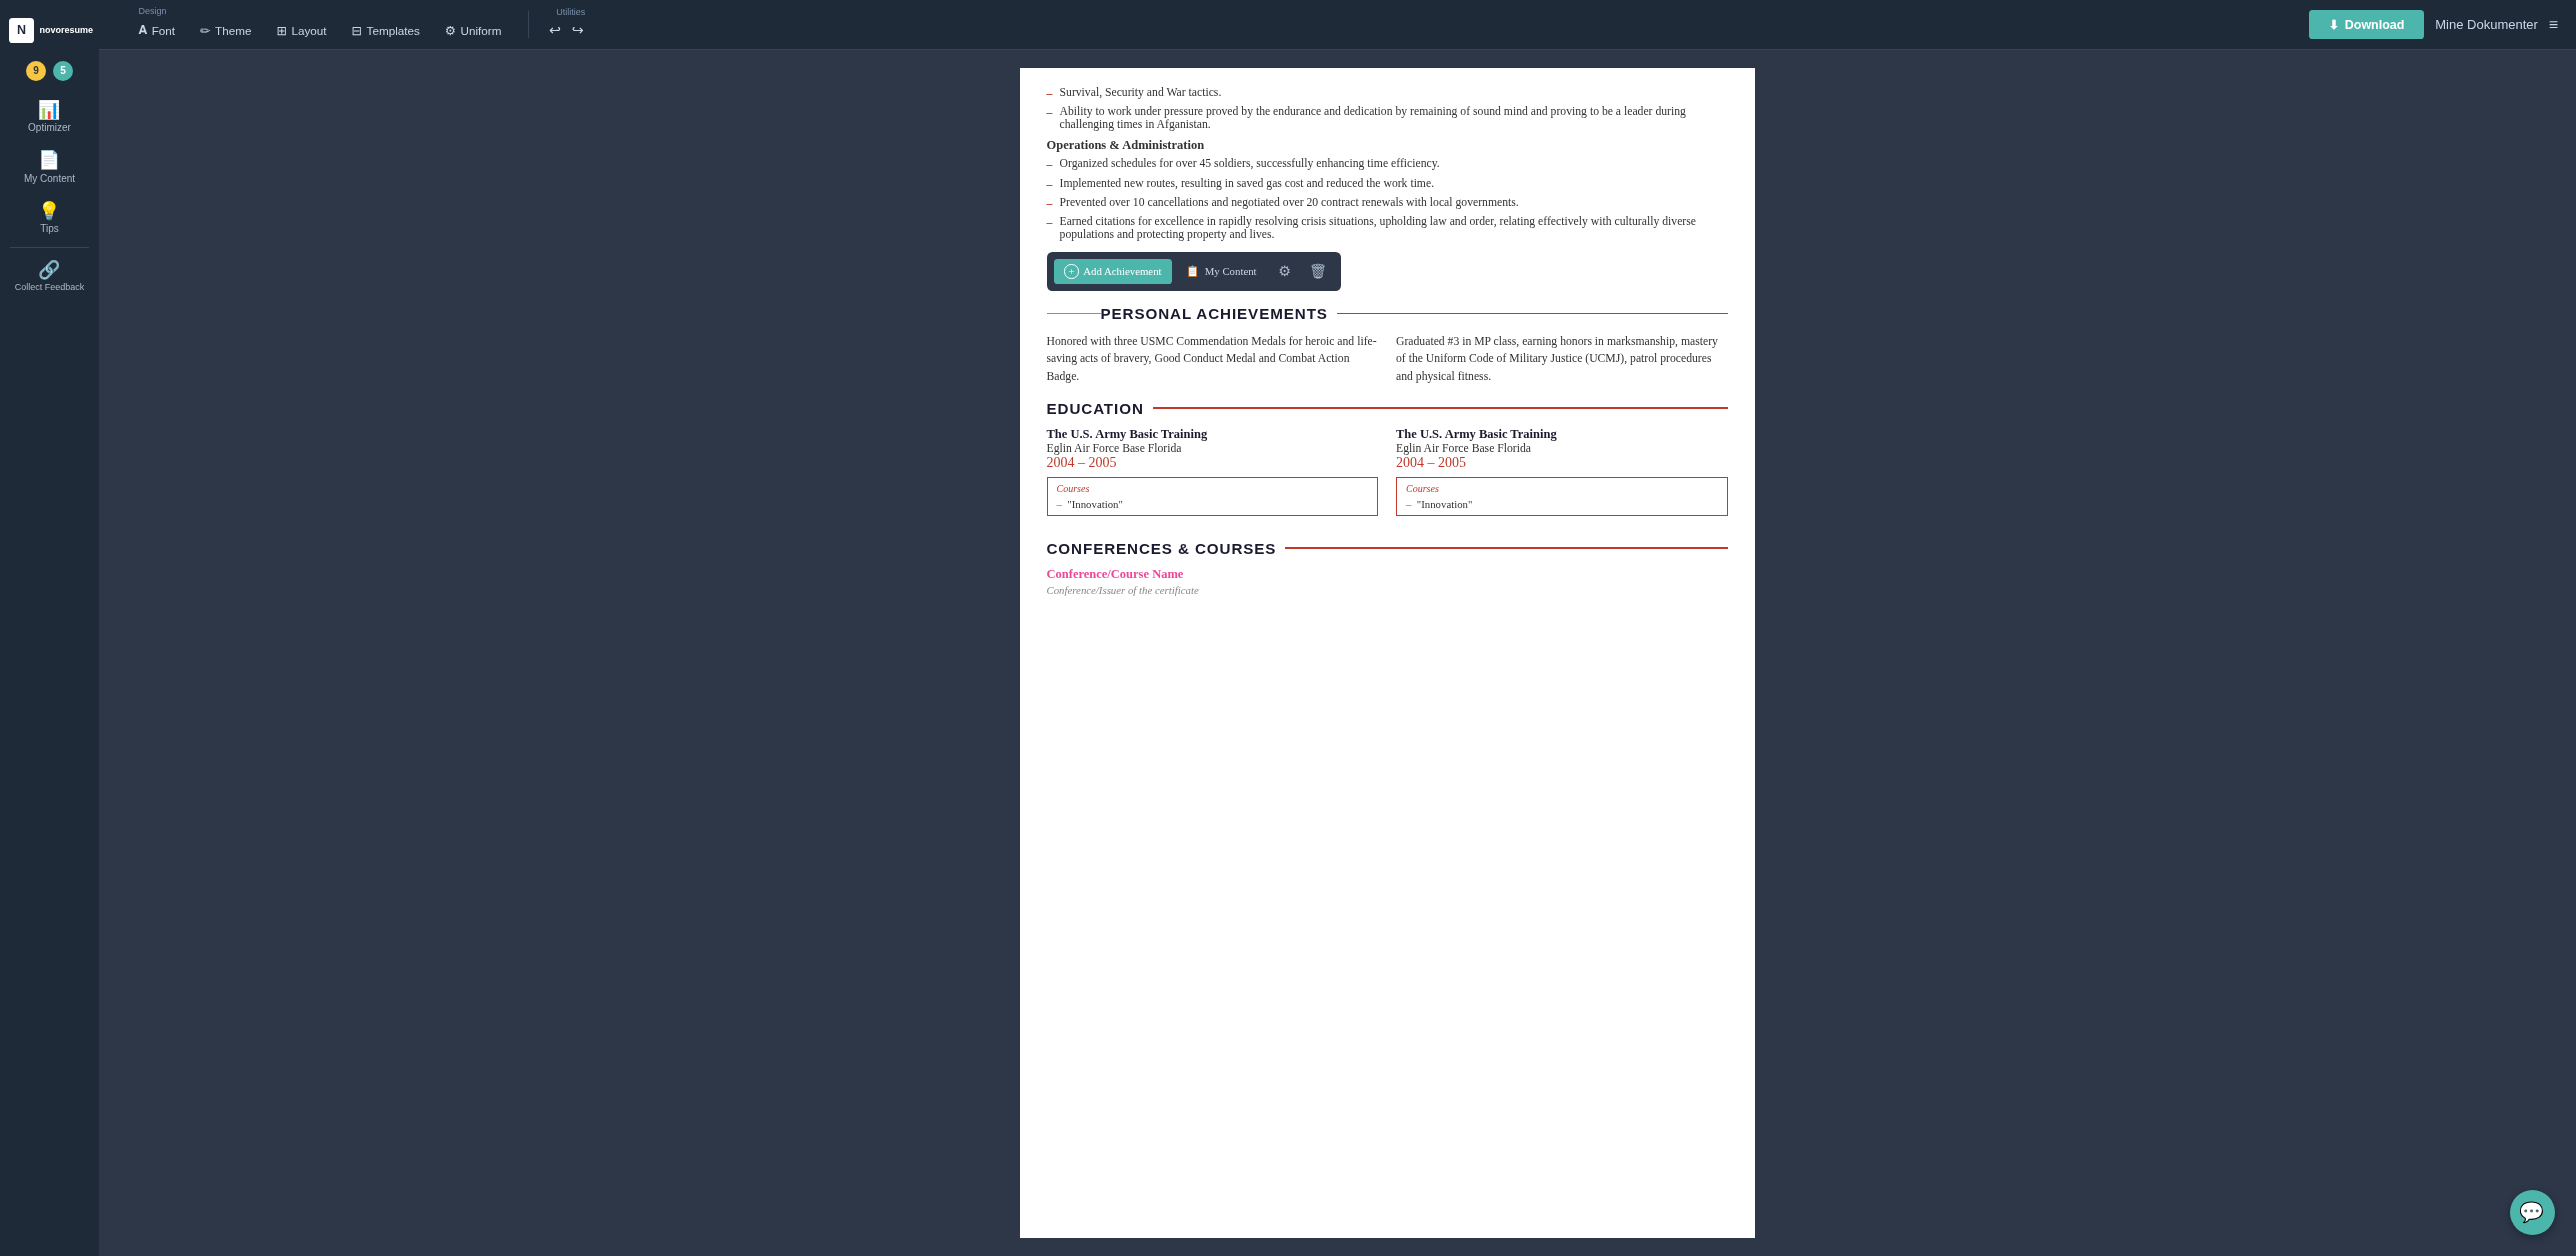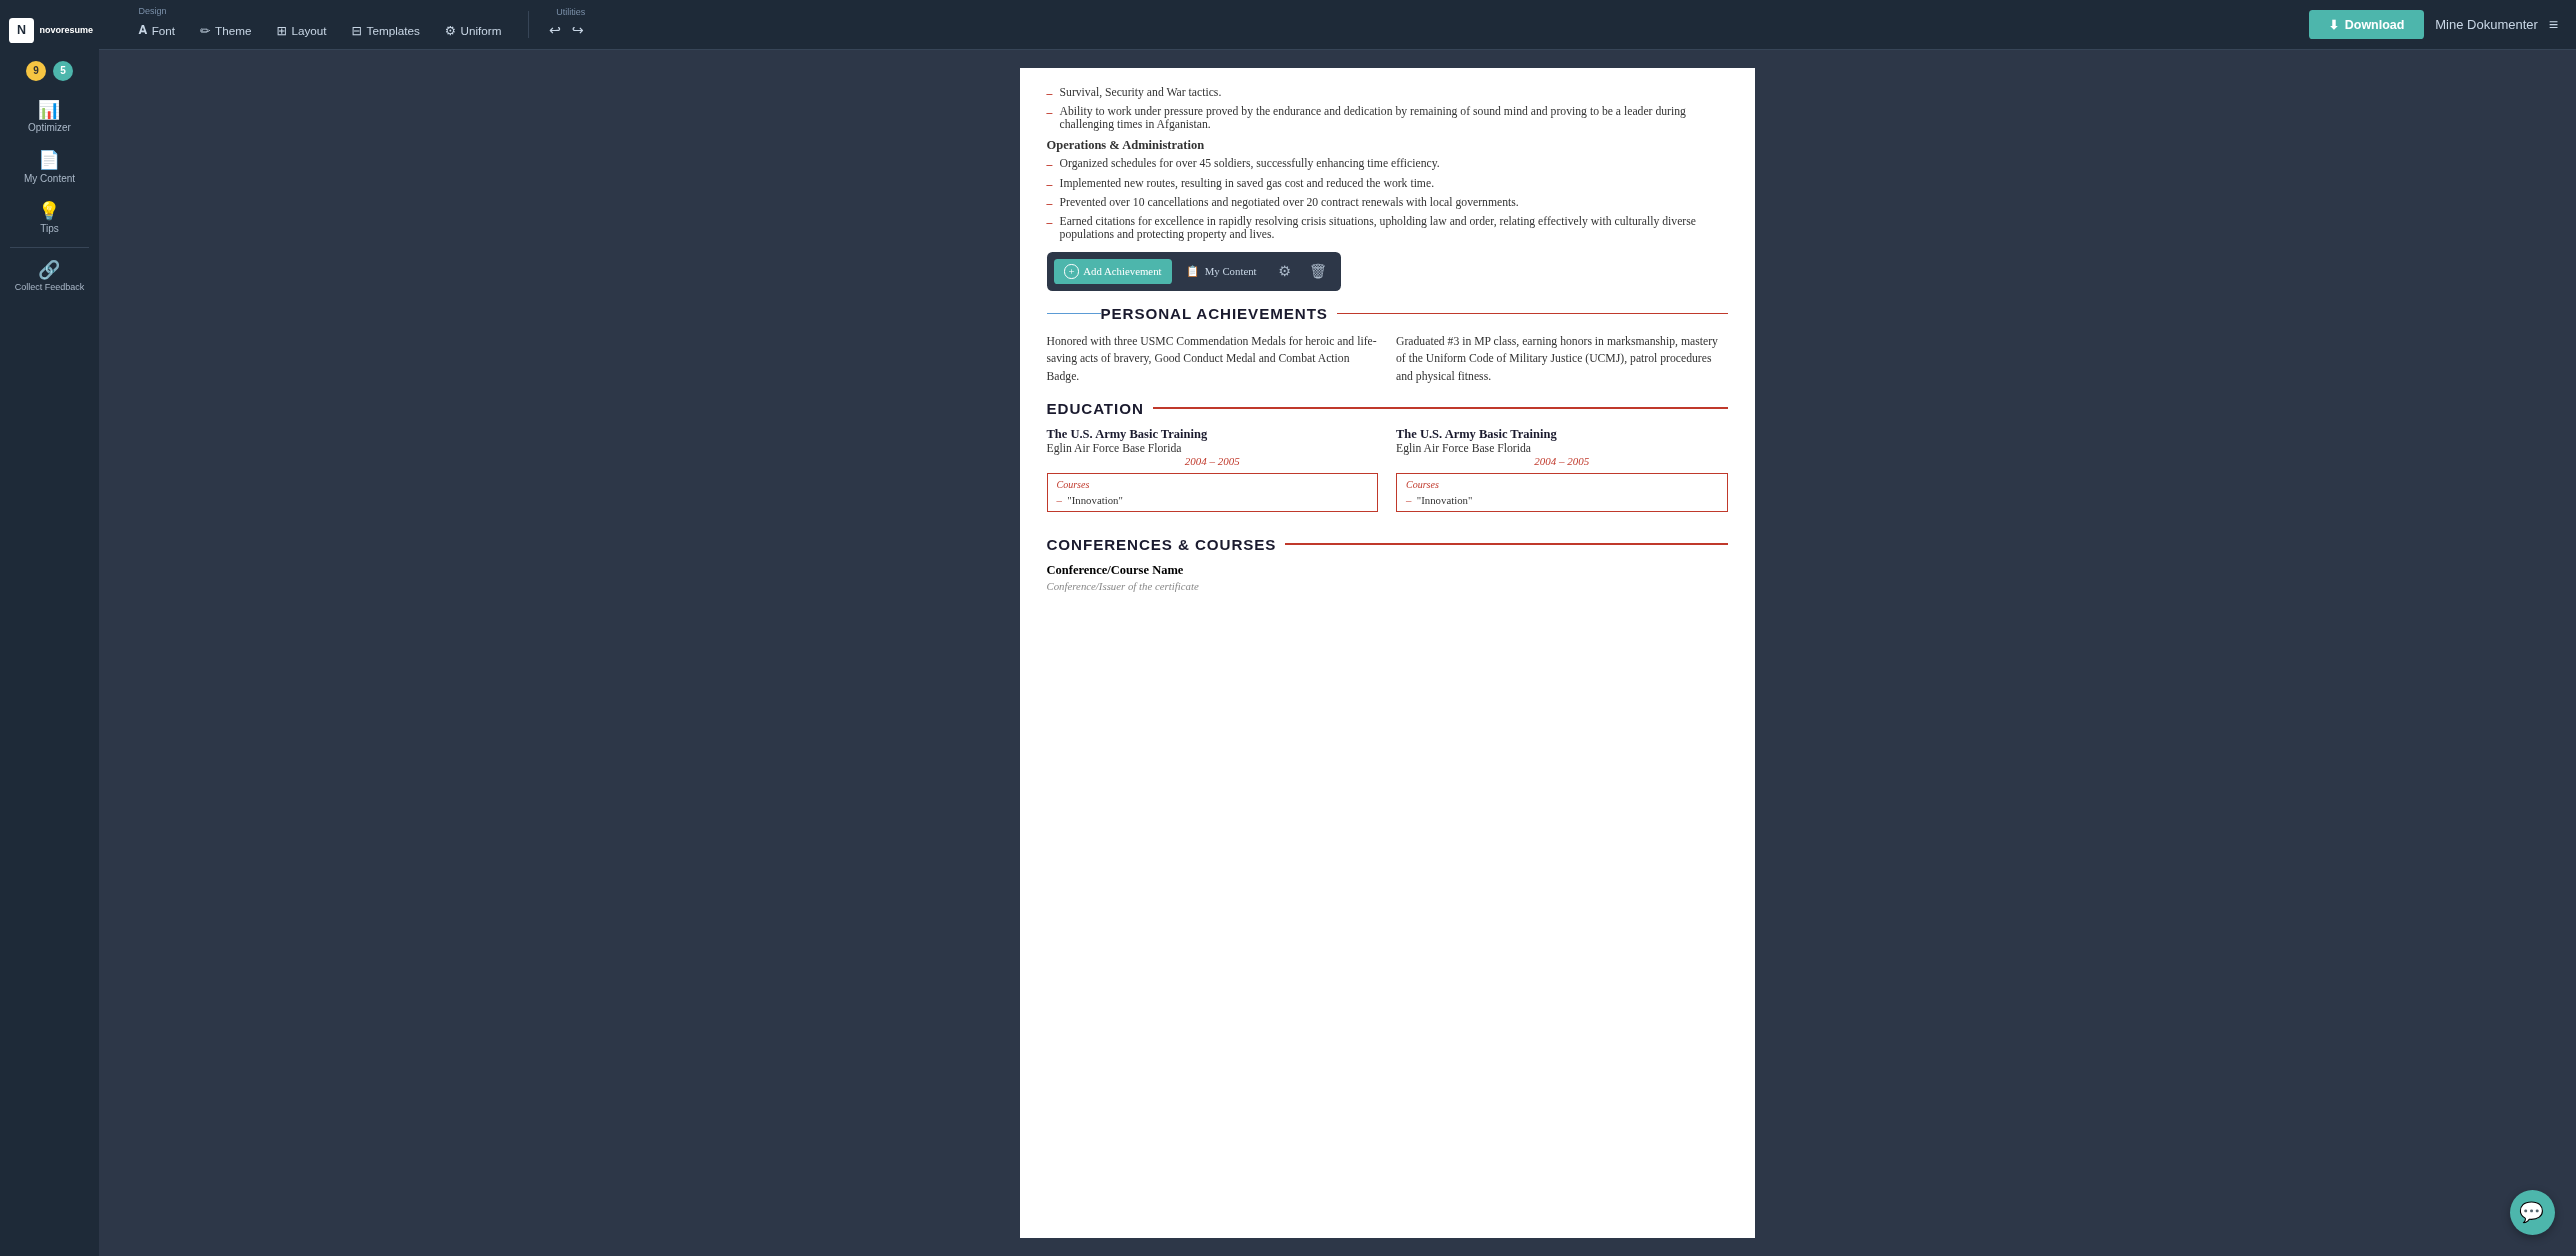--- a/index.html
+++ b/index.html
@@ -303,25 +303,23 @@
     .edu-title {
       font-size: 12.5px;
       font-weight: bold;
       color: #1a1a2e;
     }
     .edu-institution {
       font-size: 11.7px;
       color: #333;
     }
     .edu-dates {
-      font-size: 11px;
+      font-size: 14px;
       color: #c0392b;
-      font-style: italic;
       margin-bottom: 5.4px;
-      text-align: center;
     }
     .courses-label {
       font-size: 10px;
       color: #c0392b;
       font-style: italic;
       margin-bottom: 3.6px;
     }
     .course-item {
       font-size: 10.8px;
       color: #333;
@@ -347,21 +345,21 @@
       width: 10.8px;
       border-right: 1.8px solid #c0392b;
       border-top: 1.8px solid #c0392b;
       border-bottom: 1.8px solid #c0392b;
     }
 
     
     .conference-name {
       font-size: 12.5px;
       font-weight: bold;
-      color: #000000;
+      color: #ec4899;
       margin-bottom: 1.8px;
     }
     .conference-issuer {
       font-size: 10.8px;
       color: #888;
       font-style: italic;
     }
 
     
     .chat-bubble {

